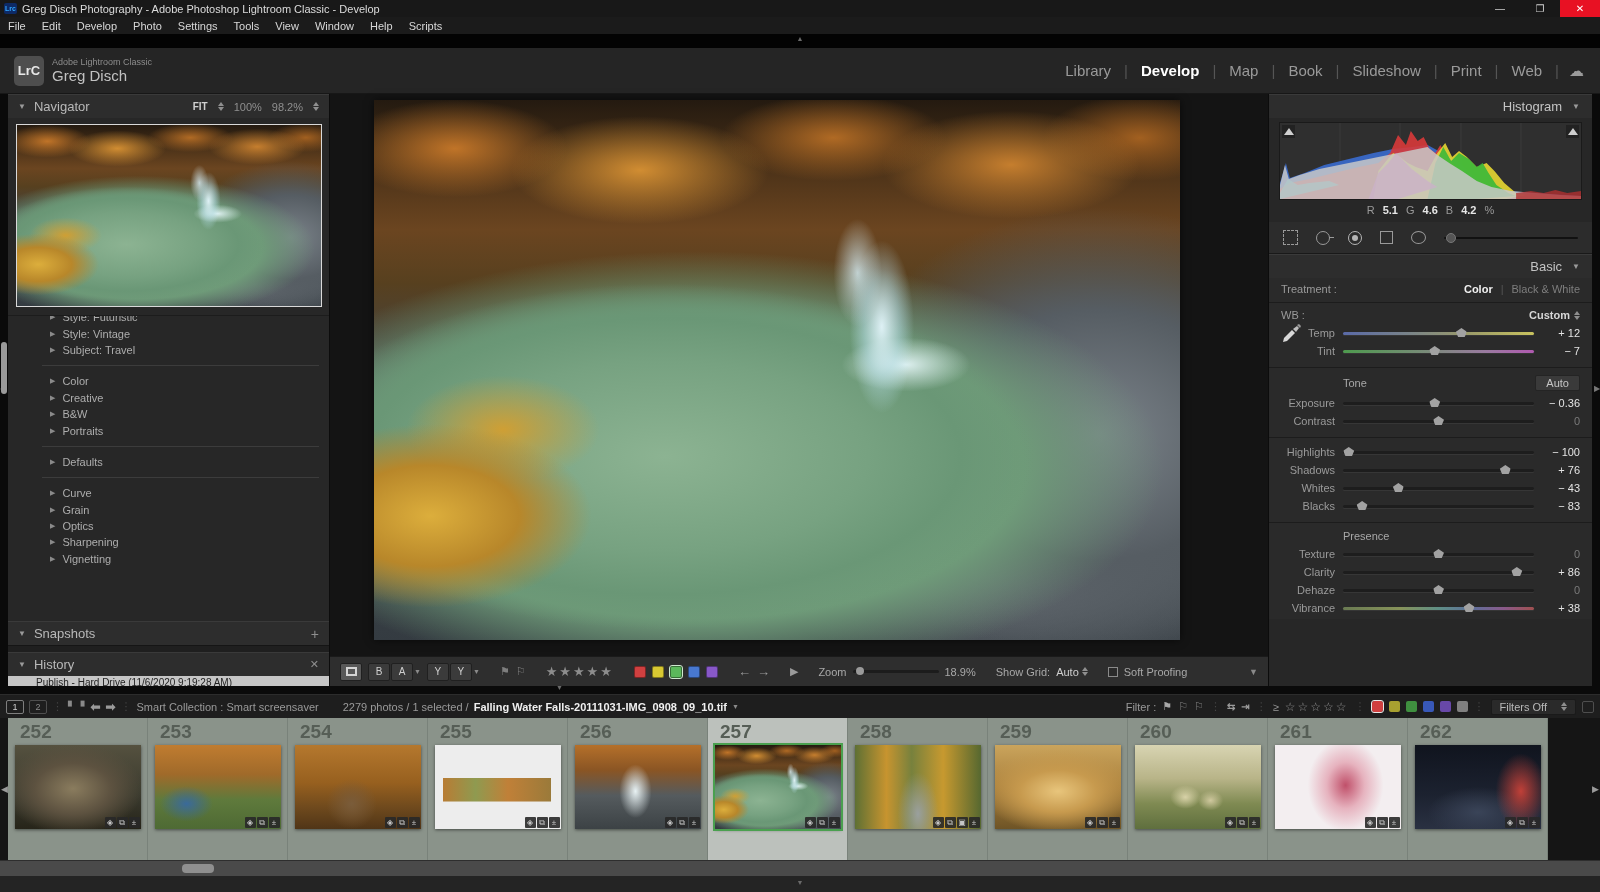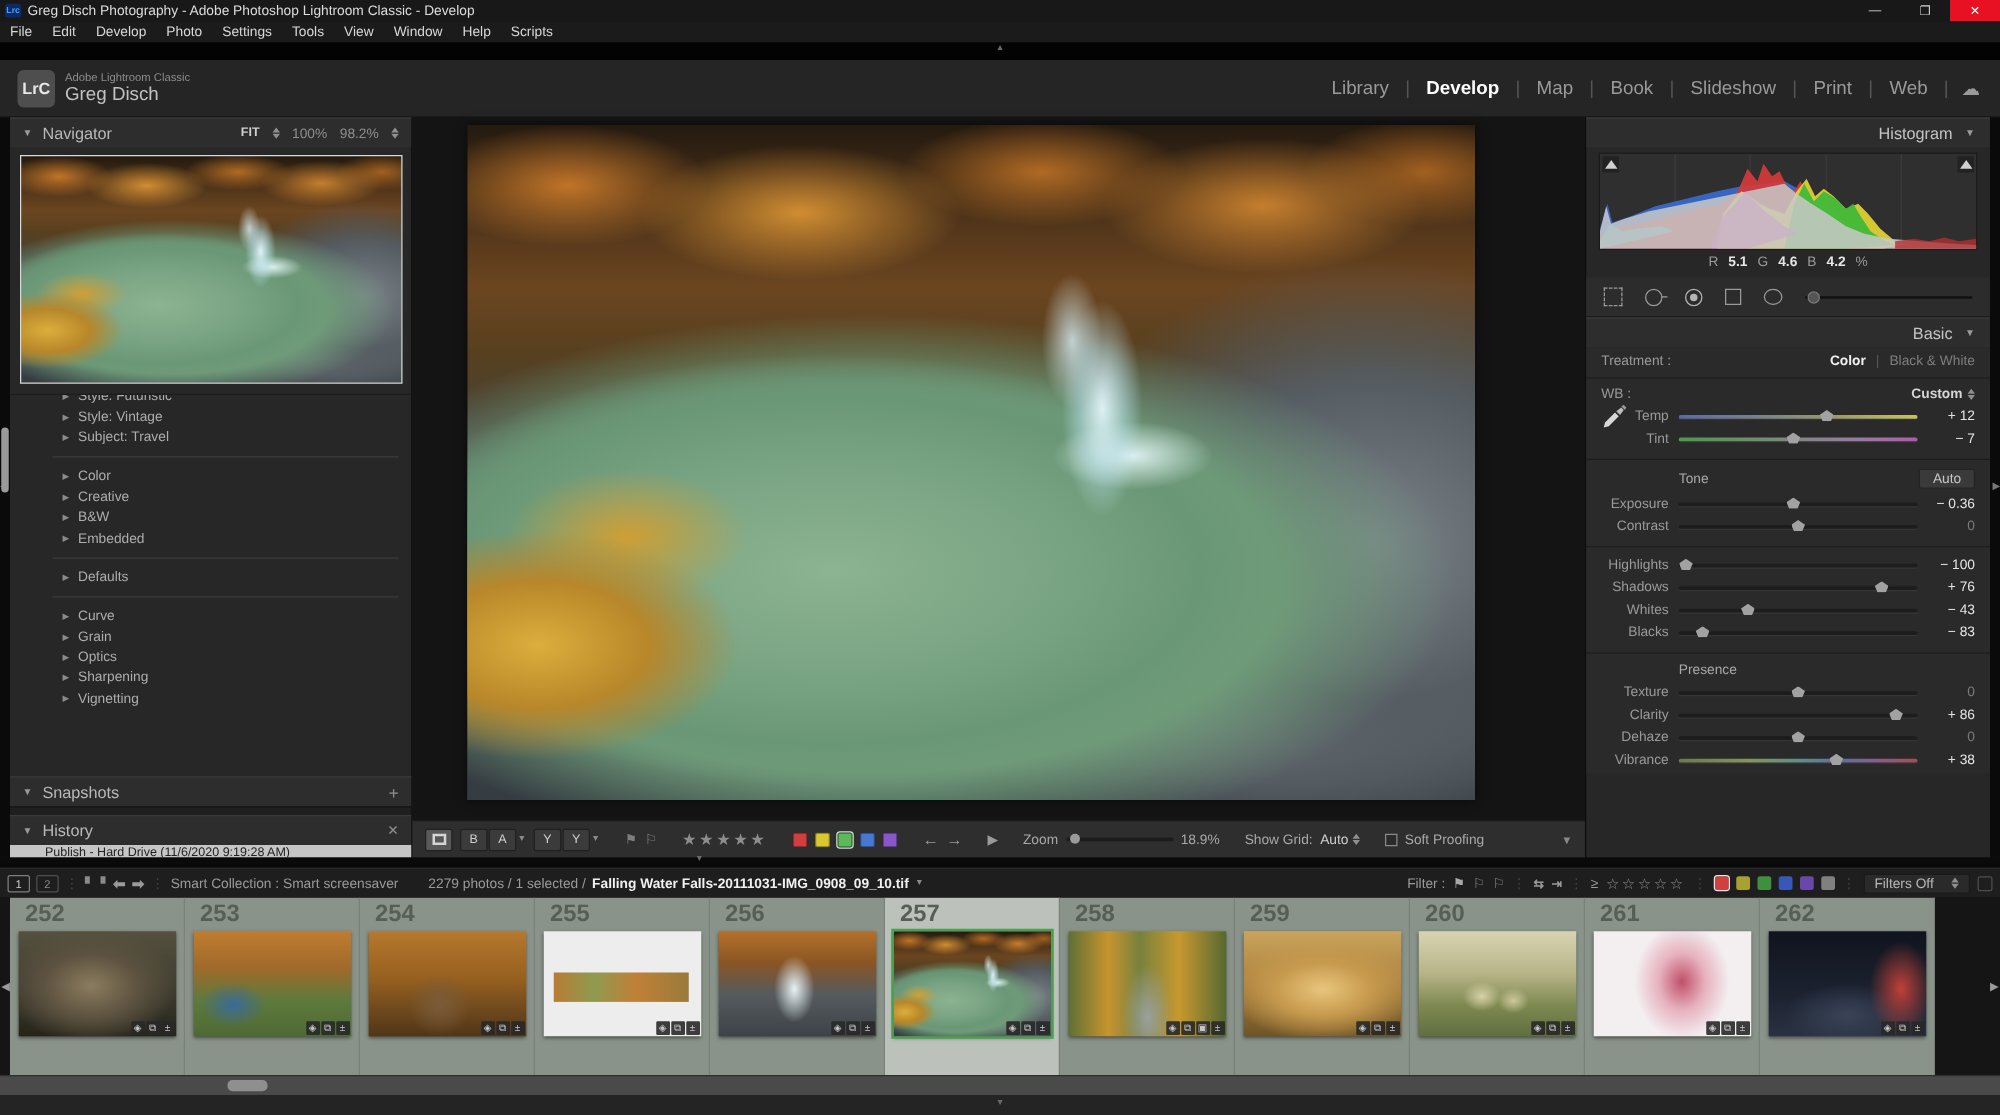--- a/index.html
+++ b/index.html
@@ -300,21 +300,21 @@
       <div class="preset">
           <span class="tri">▶</span>
           <span>Creative</span>
         </div>
       <div class="preset">
           <span class="tri">▶</span>
           <span>B&amp;W</span>
         </div>
       <div class="preset">
           <span class="tri">▶</span>
-          <span>Embedded</span>
+          <span>Portraits</span>
         </div>
       <div class="pdiv"></div>
       <div class="preset">
           <span class="tri">▶</span>
           <span>Defaults</span>
         </div>
       <div class="pdiv"></div>
       <div class="preset">
           <span class="tri">▶</span>
           <span>Curve</span>

